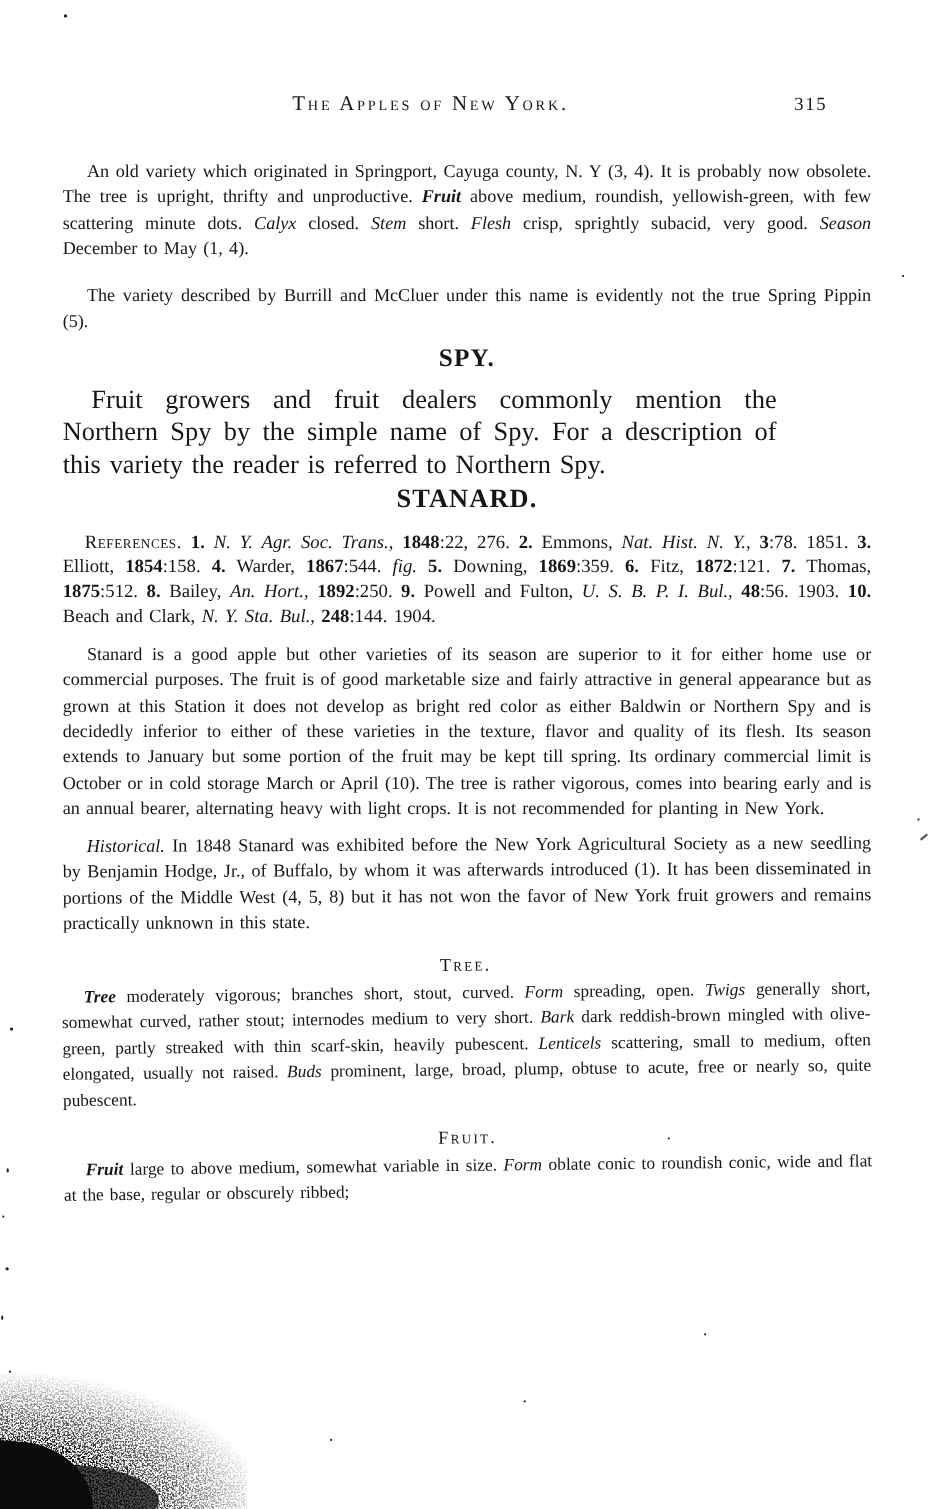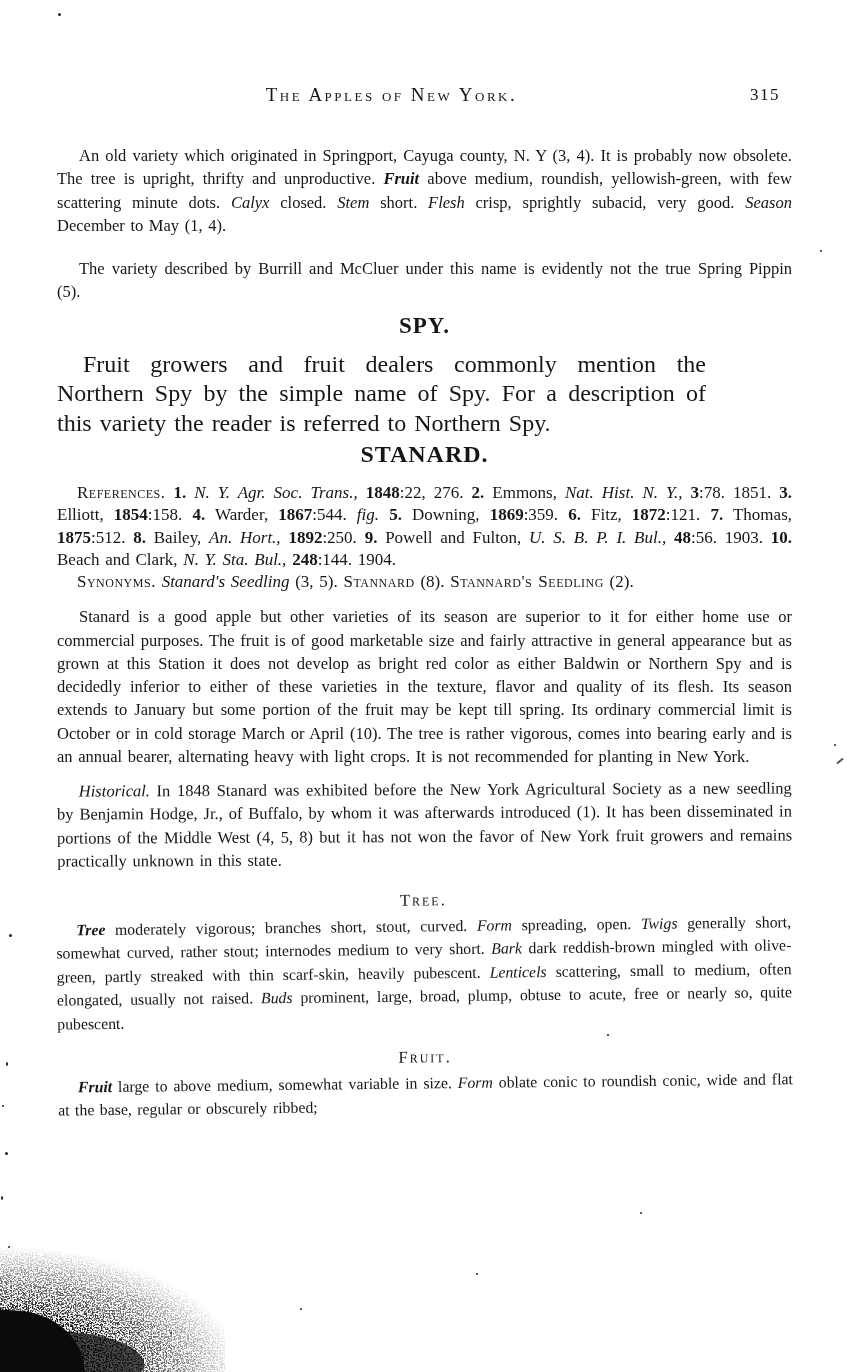--- a/index.html
+++ b/index.html
@@ -24,21 +24,21 @@
     height: 24px;
     text-align: center;
     font-variant: small-caps;
     font-size: 19px;
     letter-spacing: 2.5px;
     white-space: nowrap;
   }
   .head-title { display: inline-block; margin-right: 66px; }
   .page-number {
     position: absolute;
-    right: 12px;
+    right: 40px;
     top: 1px;
     font-size: 17px;
     letter-spacing: 1.5px;
     font-variant: normal;
   }
   p { margin: 0; text-align: justify; }
   .seg-i  { font-style: italic; }
   .seg-b  { font-weight: bold; }
   .seg-bi { font-weight: bold; font-style: italic; }
   .seg-sc { font-variant: small-caps; letter-spacing: 0.5px; }
@@ -146,21 +146,20 @@
   </header>
 
   <p class="body-text first-para"><span>An old variety which originated in Springport, Cayuga county, N. Y (3, 4). It is probably now obsolete. The tree is upright, thrifty and unproductive. </span><span class="seg-bi">Fruit</span><span> above medium, roundish, yellowish-green, with few scattering minute dots. </span><span class="seg-i">Calyx</span><span> closed. </span><span class="seg-i">Stem</span><span> short. </span><span class="seg-i">Flesh</span><span> crisp, sprightly subacid, very good. </span><span class="seg-i">Season</span><span> December to May (1, 4).</span></p>
   <p class="body-text"><span>The variety described by Burrill and McCluer under this name is evidently not the true Spring Pippin (5).</span></p>
 
   <h2 class="variety-heading spy-heading">SPY.</h2>
   <p class="intro-text"><span>Fruit growers and fruit dealers commonly mention the Northern Spy by the simple name of Spy. For a description of this variety the reader is referred to Northern Spy.</span></p>
 
   <h2 class="variety-heading stanard-heading">STANARD.</h2>
   <p class="small-text refs"><span class="seg-sc">References.</span><span> </span><span class="seg-b">1.</span><span> </span><span class="seg-i">N. Y. Agr. Soc. Trans.,</span><span> </span><span class="seg-b">1848</span><span>:22, 276. </span><span class="seg-b">2.</span><span> Emmons, </span><span class="seg-i">Nat. Hist. N. Y.,</span><span> </span><span class="seg-b">3</span><span>:78. 1851. </span><span class="seg-b">3.</span><span> Elliott, </span><span class="seg-b">1854</span><span>:158. </span><span class="seg-b">4.</span><span> Warder, </span><span class="seg-b">1867</span><span>:544. </span><span class="seg-i">fig.</span><span> </span><span class="seg-b">5.</span><span> Downing, </span><span class="seg-b">1869</span><span>:359. </span><span class="seg-b">6.</span><span> Fitz, </span><span class="seg-b">1872</span><span>:121. </span><span class="seg-b">7.</span><span> Thomas, </span><span class="seg-b">1875</span><span>:512. </span><span class="seg-b">8.</span><span> Bailey, </span><span class="seg-i">An. Hort.,</span><span> </span><span class="seg-b">1892</span><span>:250. </span><span class="seg-b">9.</span><span> Powell and Fulton, </span><span class="seg-i">U. S. B. P. I. Bul.,</span><span> </span><span class="seg-b">48</span><span>:56. 1903. </span><span class="seg-b">10.</span><span> Beach and Clark, </span><span class="seg-i">N. Y. Sta. Bul.,</span><span> </span><span class="seg-b">248</span><span>:144. 1904.</span></p>
-  <p class="small-text"><span class="seg-sc">Synonyms.</span><span> </span><span class="seg-i">Stanard's Seedling</span><span> (3, 5). </span><span class="seg-sc">Stannard</span><span> (8). </span><span class="seg-sc">Stannard's Seedling</span><span> (2).</span></p>
 
   <p class="body-text discussion"><span>Stanard is a good apple but other varieties of its season are superior to it for either home use or commercial purposes. The fruit is of good marketable size and fairly attractive in general appearance but as grown at this Station it does not develop as bright red color as either Baldwin or Northern Spy and is decidedly inferior to either of these varieties in the texture, flavor and quality of its flesh. Its season extends to January but some portion of the fruit may be kept till spring. Its ordinary commercial limit is October or in cold storage March or April (10). The tree is rather vigorous, comes into bearing early and is an annual bearer, alternating heavy with light crops. It is not recommended for planting in New York.</span></p>
   <p class="body-text historical"><span class="seg-i">Historical.</span><span> In 1848 Stanard was exhibited before the New York Agricultural Society as a new seedling by Benjamin Hodge, Jr., of Buffalo, by whom it was afterwards introduced (1). It has been disseminated in portions of the Middle West (4, 5, 8) but it has not won the favor of New York fruit growers and remains practically unknown in this state.</span></p>
 
   <div class="lower-tilt">
     <h3 class="section-heading tree-heading">Tree.</h3>
     <p class="small-text tree-text"><span class="seg-bi">Tree</span><span> moderately vigorous; branches short, stout, curved. </span><span class="seg-i">Form</span><span> spreading, open. </span><span class="seg-i">Twigs</span><span> generally short, somewhat curved, rather stout; internodes medium to very short. </span><span class="seg-i">Bark</span><span> dark reddish-brown mingled with olive-green, partly streaked with thin scarf-skin, heavily pubescent. </span><span class="seg-i">Lenticels</span><span> scattering, small to medium, often elongated, usually not raised. </span><span class="seg-i">Buds</span><span> prominent, large, broad, plump, obtuse to acute, free or nearly so, quite pubescent.</span></p>
 
     <h3 class="section-heading fruit-heading">Fruit.</h3>
     <p class="small-text fruit-text"><span class="seg-bi">Fruit</span><span> large to above medium, somewhat variable in size. </span><span class="seg-i">Form</span><span> oblate conic to roundish conic, wide and flat at the base, regular or obscurely ribbed;</span></p>

